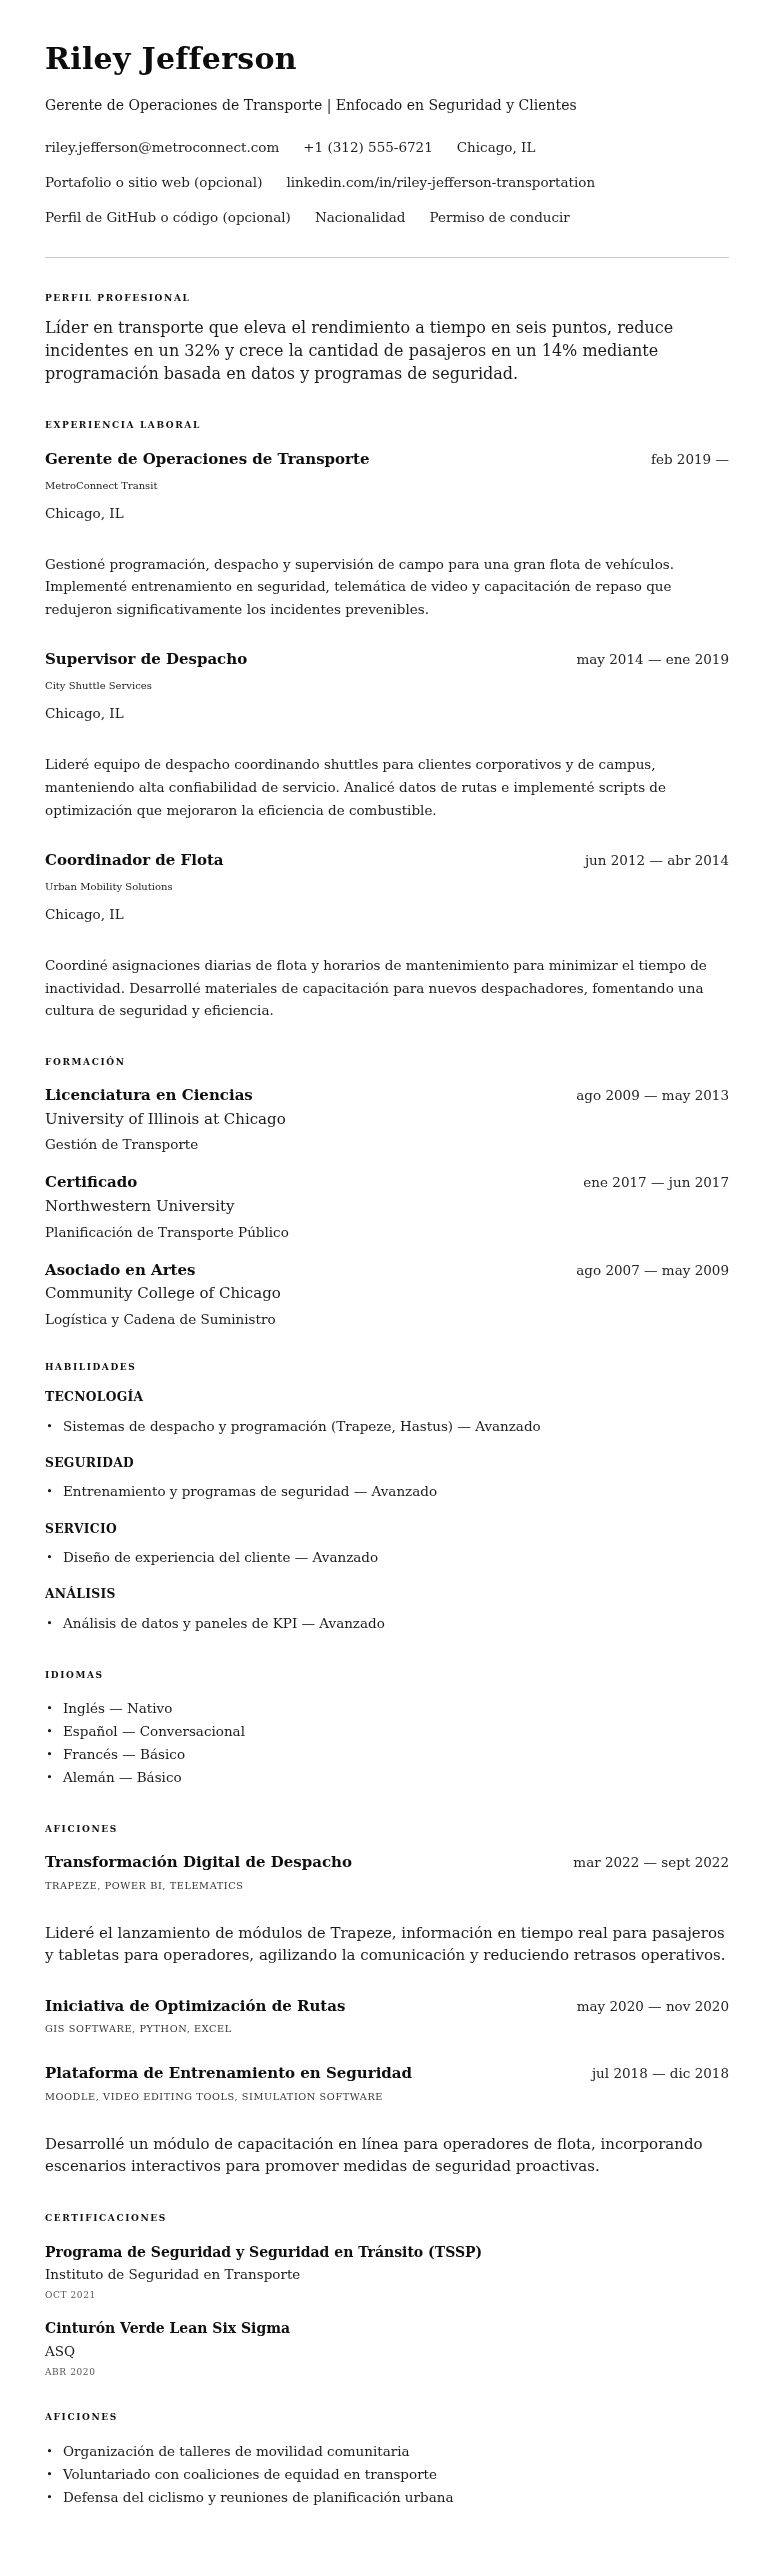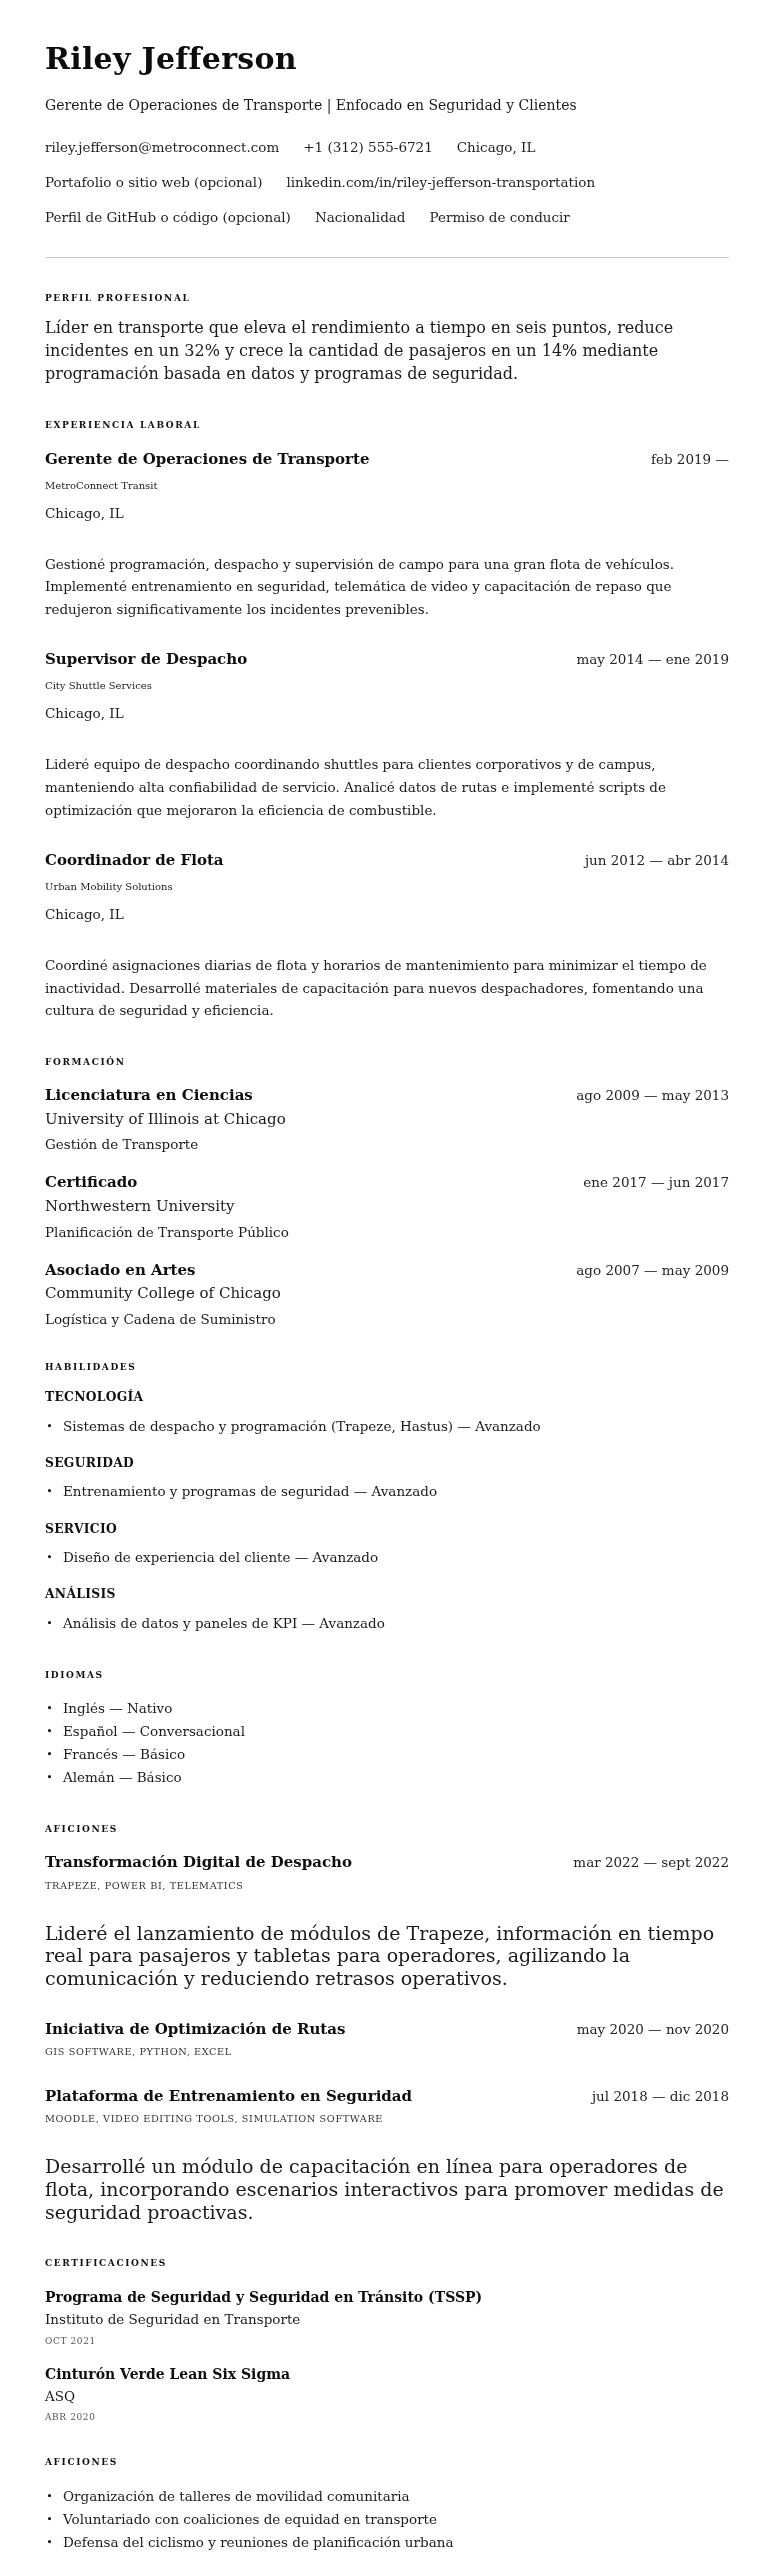--- a/index.html
+++ b/index.html
@@ -46,21 +46,21 @@
   
   .skill-group { margin-top: 17.4px; }
   .skill-group-name { font-size: 12.3px; font-weight: bold; letter-spacing: 0.3px; color: #101010; }
   .bullet-list { margin: 10.3px 0 0 0; padding: 0; list-style: none; }
   .bullet-list li { font-size: 13.5px; line-height: 23px; padding-left: 18px; position: relative; }
   .bullet-list li::before { content: "\2022"; position: absolute; left: 1.3px; top: 0; font-size: 11px; color: #1b1b1b; }
   .bullet-list.standalone { margin-top: 17.4px; }
 
   
   .proj-tags { font-size: 9.7px; letter-spacing: 0.6px; margin-top: 8.4px; color: #333333; }
-  .proj-desc { font-size: 19px; line-height: 22.6px; margin-top: 31px; max-width: 684px; }
+  .proj-desc { font-size: 15px; line-height: 22.6px; margin-top: 31px; max-width: 684px; }
 
   
   .cert { margin-top: 20.6px; }
   .cert + .cert { margin-top: 20px; }
   .cert-name { font-size: 14px; font-weight: bold; color: #0f0f0f; }
   .cert-org { font-size: 13.5px; margin-top: 6.5px; }
   .cert-date { font-size: 9px; letter-spacing: 0.6px; margin-top: 8.4px; color: #555555; }
 </style>
 </head>
 <body>

